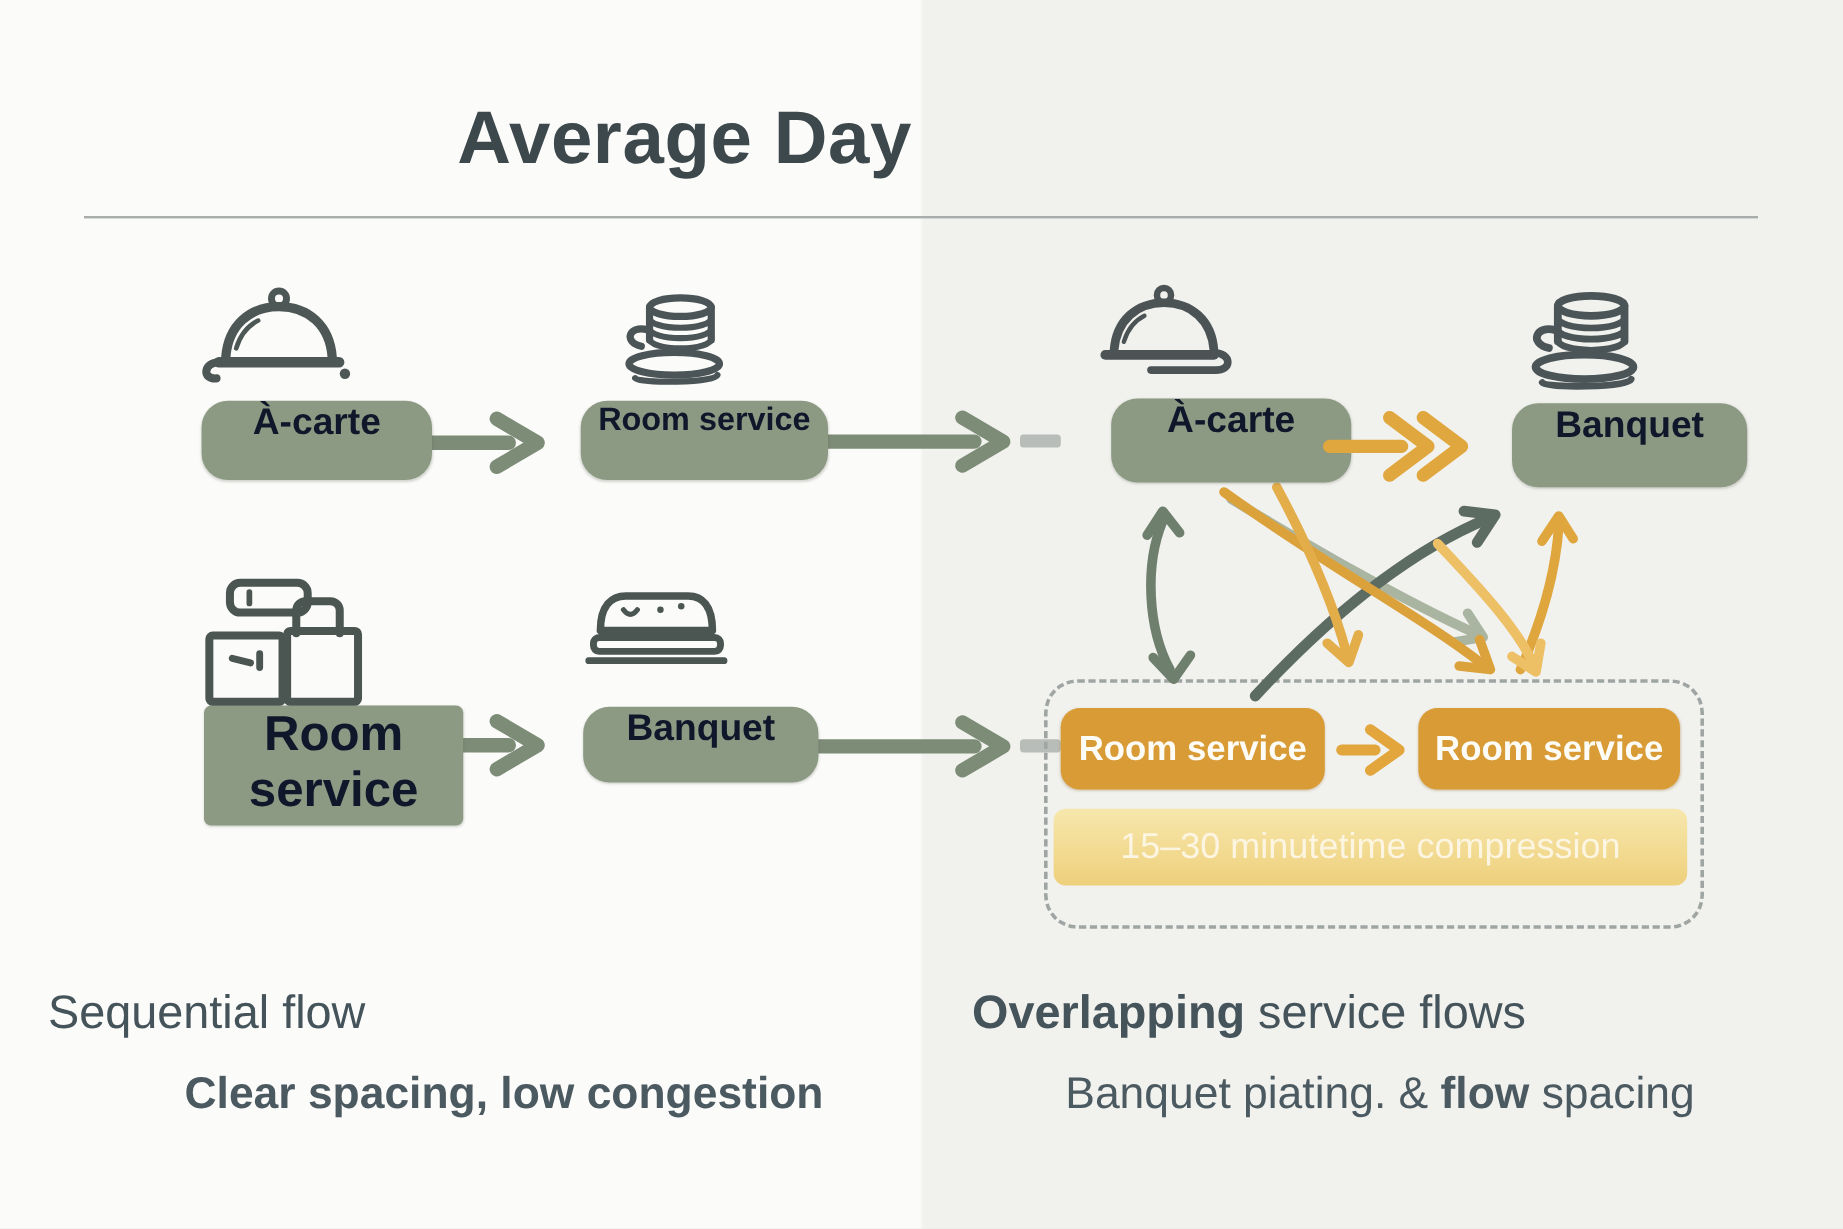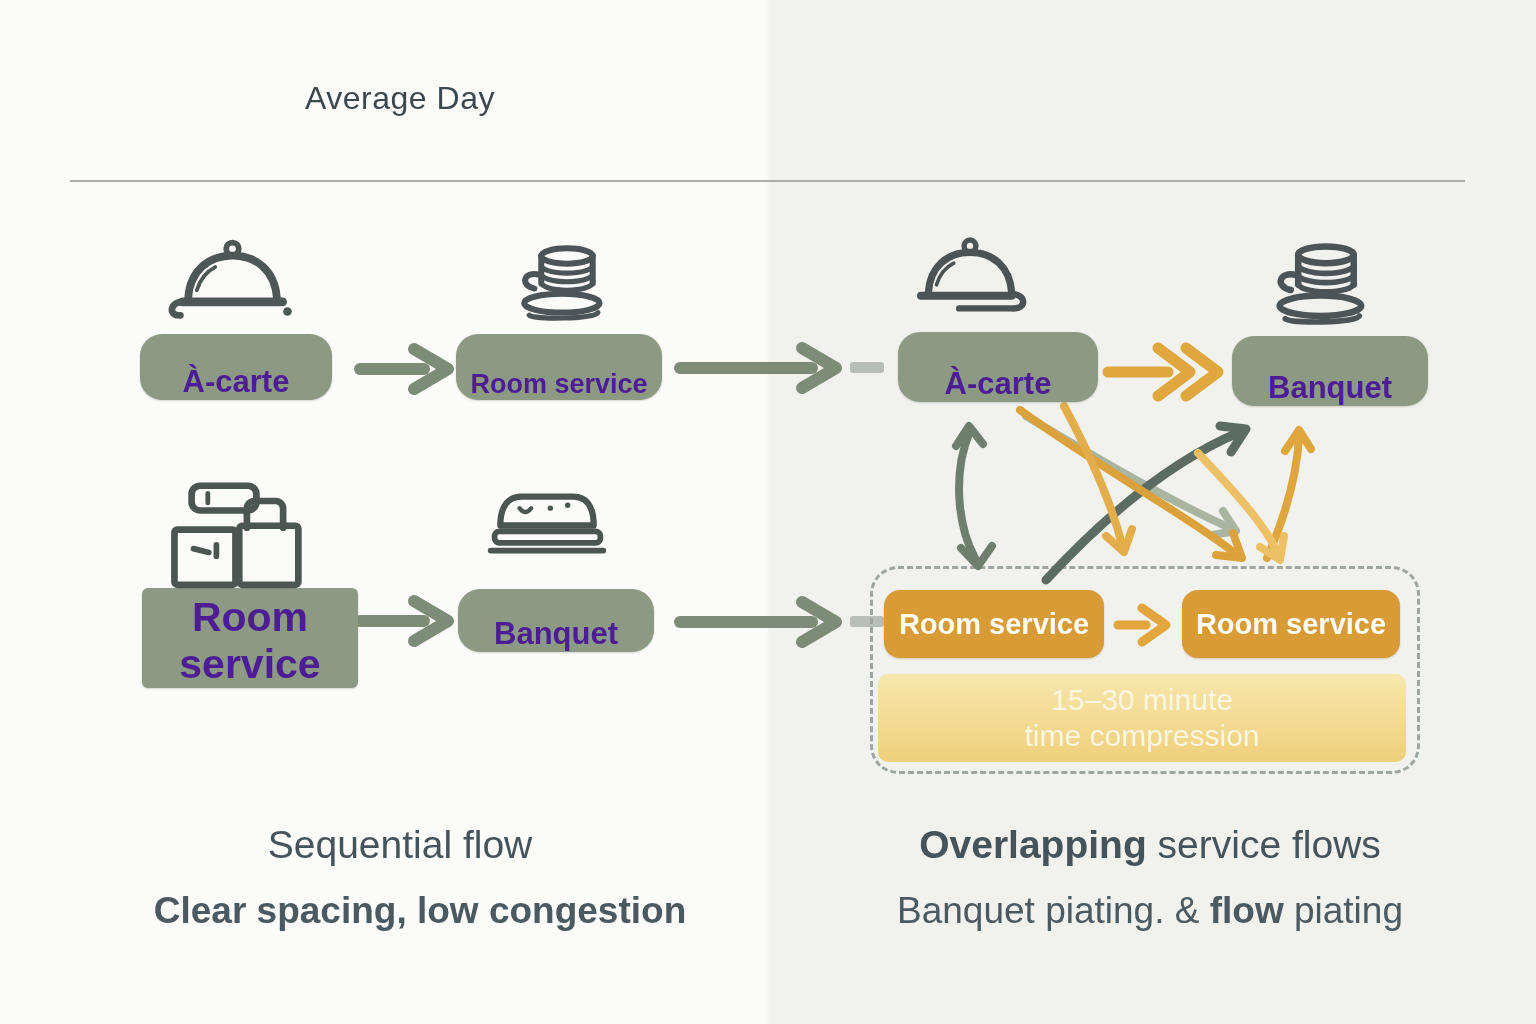--- a/index.html
+++ b/index.html
@@ -3,48 +3,49 @@
 <meta charset="utf-8">
 <style>
   html,body{margin:0;padding:0;background:#e8e8e6;}
   #canvas{
     position:relative;width:1536px;height:1024px;overflow:hidden;
     background:linear-gradient(90deg,#fbfbf9 0%,#fbfbf9 49.9%,#f1f1ee 50.1%,#f1f1ee 100%);
     font-family:"Liberation Sans","DejaVu Sans",sans-serif;
     color:#3d484c;
   }
   .abs{position:absolute;}
-  .title{font-size:32px;font-weight:400;text-align:center;color:#3d484c;letter-spacing:.5px;}
+  .title{font-size:62px;font-weight:700;text-align:right;color:#3d484c;letter-spacing:.5px;}
   .hr{position:absolute;left:70px;top:180px;width:1395px;height:0;border-top:2px solid #a9aeac;}
   .gbox{
     position:absolute;background:#8c9a84;border-radius:22px;
-    display:flex;align-items:flex-end;justify-content:center;
-    color:#4c1d95;font-weight:700;z-index:2;
+    display:flex;align-items:flex-start;justify-content:center;
+    color:#0f172a;font-weight:700;z-index:2;
     box-shadow:0 1px 2px rgba(90,100,85,.25);
+    margin-left:28px;
   }
   .obox{
     position:absolute;background:#d89b35;border-radius:16px;
     display:flex;align-items:center;justify-content:center;
     color:#fdfcf6;font-weight:700;z-index:2;
     box-shadow:0 1px 2px rgba(150,110,40,.3);
   }
   .gbox .two{text-align:center;line-height:1.15;}
   .icon{position:absolute;z-index:3;}
   .dash{position:absolute;width:34px;height:11px;background:#b9bdb9;border-radius:3px;}
   .dashedbox{
     position:absolute;left:870px;top:566px;width:544px;height:202px;
     border:3px dashed #9fa5a3;border-radius:28px;z-index:0;
   }
   .banner{
-    position:absolute;left:878px;top:674px;width:528px;height:88px;border-radius:10px;
+    position:absolute;left:878px;top:674px;width:528px;height:64px;border-radius:10px;
     background:linear-gradient(180deg,#f7e7ad 0%,#eed07b 100%);
-    display:flex;flex-direction:column;align-items:center;justify-content:center;
+    display:flex;align-items:center;justify-content:center;
     color:#fbf5e2;font-size:30px;line-height:1.2;z-index:1;text-align:center;font-weight:500;
   }
-  .caption1{font-size:39px;text-align:center;color:#45535a;font-weight:500;}
+  .caption1{font-size:39px;text-align:left;color:#45535a;font-weight:500;}
   .caption2{font-size:37px;text-align:center;color:#4b5960;font-weight:400;}
   .b{font-weight:700;margin-top:42px;}
   svg{display:block;overflow:visible;}
 </style>
 </head>
 <body>
 
 <div id="canvas">
 
   <div class="abs title" style="left:40px;top:80px;width:720px;">Average Day</div>
@@ -200,16 +201,16 @@
     <path d="M 40,85 C 44,90 116,90 120,82" stroke-width="6"></path>
   </svg>
 
   <div class="abs caption1" style="left:40px;top:823px;width:720px;">Sequential flow</div>
   <div class="abs caption2" style="left:40px;top:890px;width:760px;font-weight:bold;">Clear spacing, low congestion</div>
 
   <div class="abs caption1" style="left:810px;top:823px;width:680px;">
     <span class="b">Overlapping</span><span> service flows</span>
   </div>
   <div class="abs caption2" style="left:810px;top:890px;width:680px;">
-    <span>Banquet piating. &amp; </span><span class="b">flow</span><span> piating</span>
+    <span>Banquet piating. &amp; </span><span class="b">flow</span><span> spacing</span>
   </div>
 
 </div>
 
 </body></html>

